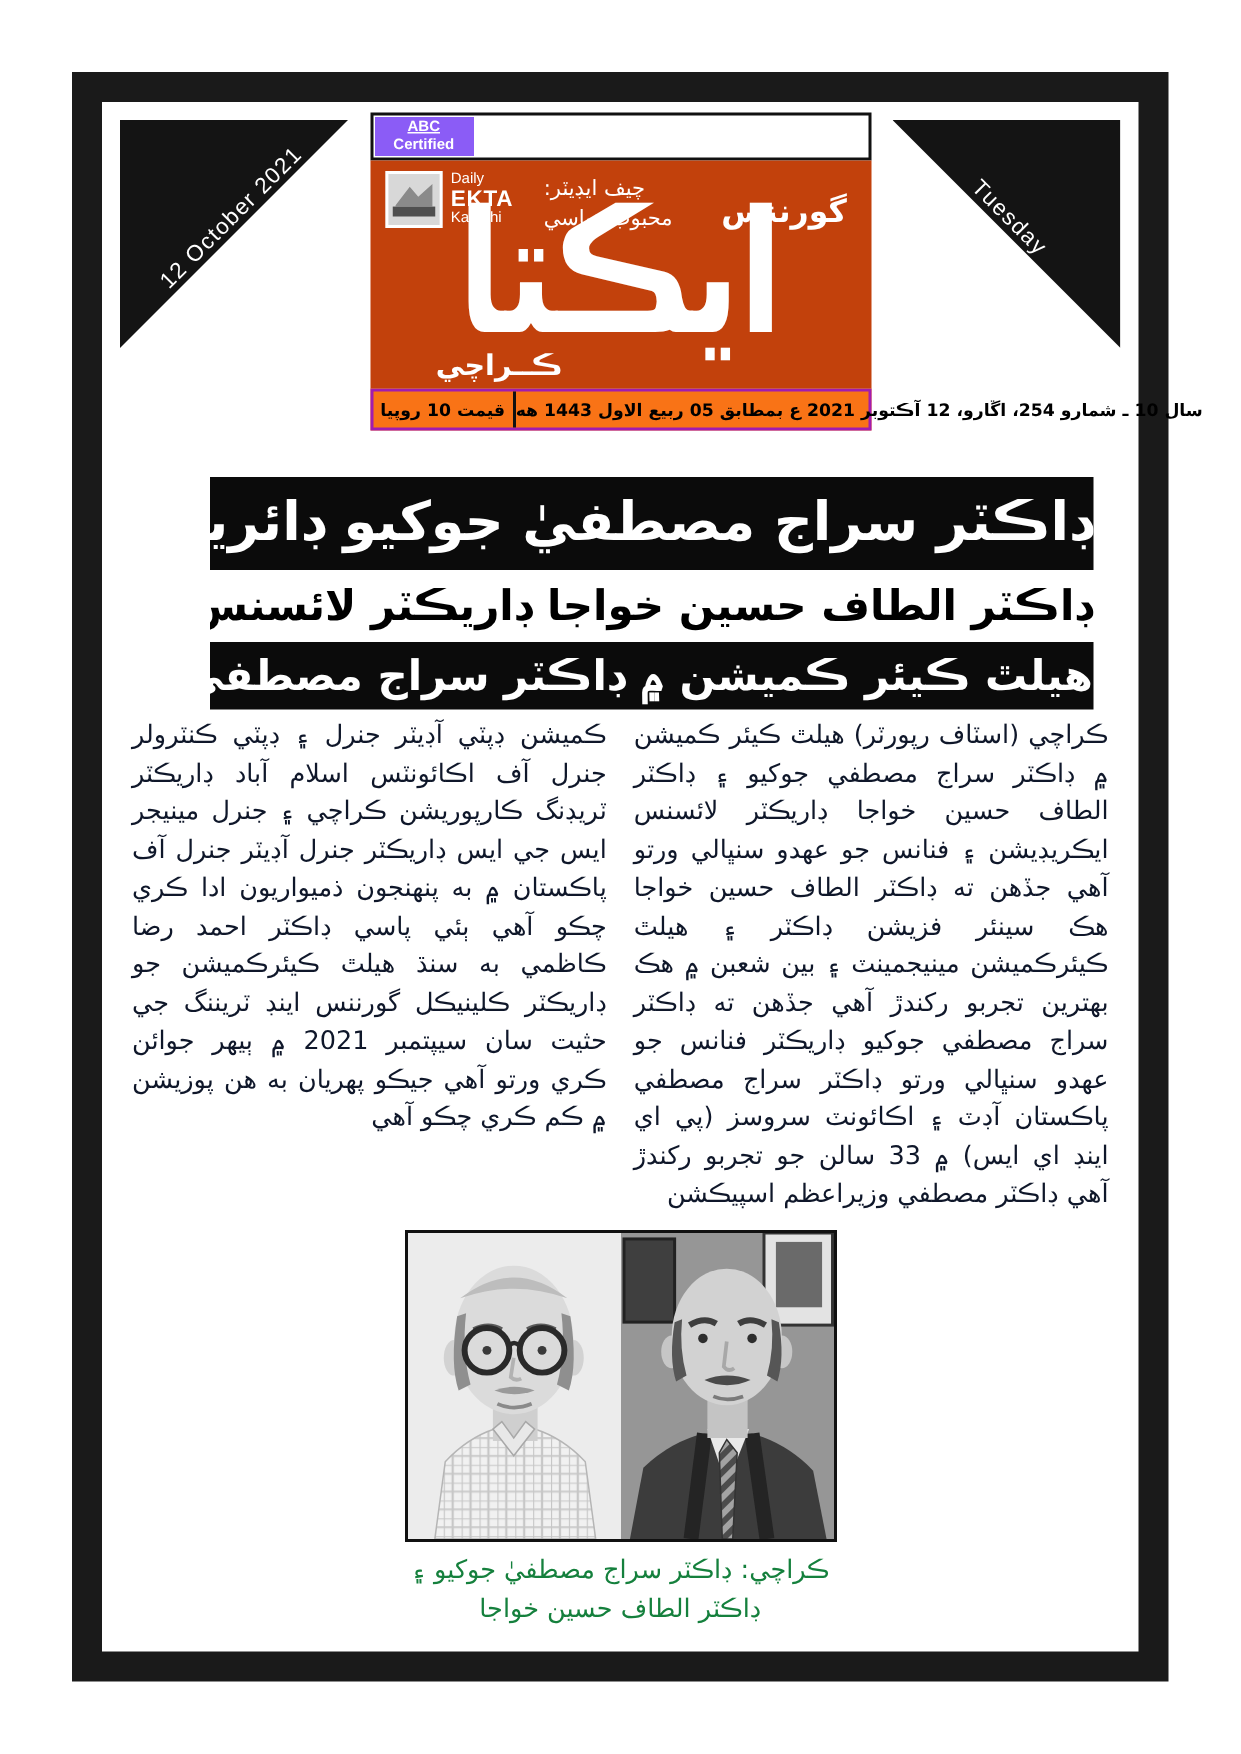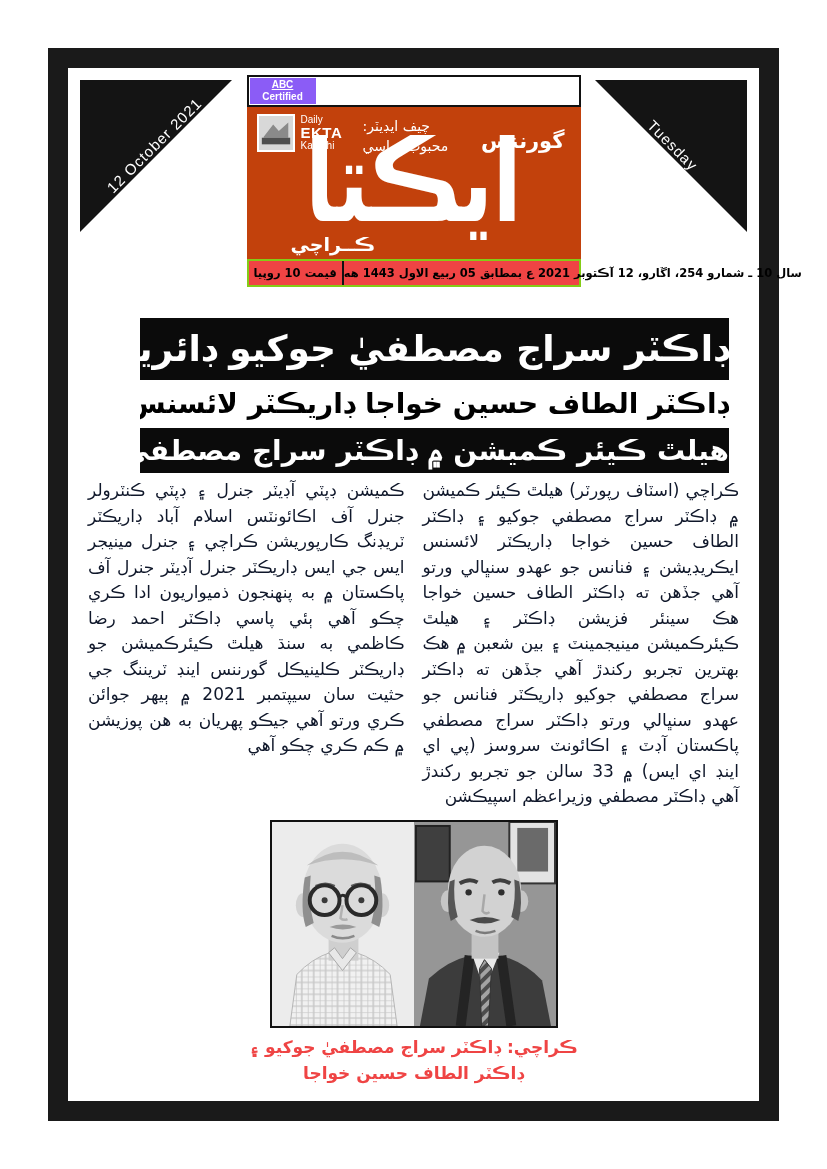--- a/index.html
+++ b/index.html
@@ -38,21 +38,21 @@
   .logo-text .lt1, .logo-text .lt3 { font-size:10px; }
   .logo-text .lt2 { font-size:15px; font-weight:bold; letter-spacing:.5px; }
   .editor { position:absolute; top:9px; left:116px; width:104px; text-align:left;
             color:#fff; direction:rtl; font-size:14px; line-height:1.45; }
   .daily-label { position:absolute; top:22px; right:16px; color:#fff; font-weight:bold; font-size:21px; direction:rtl; }
   .mast-title { position:absolute; bottom:20px; left:50%;
                 transform:translateX(-50%) scaleY(1.35); transform-origin:center bottom;
                 color:#fff; font-weight:bold; font-size:84px; line-height:1; white-space:nowrap; direction:rtl; }
   .city-label { position:absolute; bottom:4px; left:44px; color:#fff; font-weight:bold; font-size:19px; direction:rtl; }
 
-  .issue-strip { border:2px solid #84cc16; background:#ef4444; height:28px; display:flex; align-items:stretch; }
+  .issue-strip { border:2px solid #a21caf; background:#f97316; height:28px; display:flex; align-items:stretch; }
   .price-box { border-right:2px solid #111; display:flex; align-items:center; padding:0 5px;
                font-weight:bold; font-size:11.5px; direction:rtl; white-space:nowrap; }
   .issue-info { flex:1; display:flex; align-items:center; justify-content:center;
                 font-weight:bold; font-size:11.5px; direction:rtl; white-space:nowrap; }
 
   
   .headlines { position:absolute; top:250px; left:72px; right:30px; }
   .h-bar { background:#0b0b0b; color:#fff; }
   .headline { text-align:center; direction:rtl; font-weight:bold; white-space:nowrap; overflow:hidden; }
   .h1 { font-size:36px; line-height:62px; height:62px; }
@@ -61,21 +61,21 @@
 
   
   .article { position:absolute; top:410px; left:20px; right:20px; display:flex; direction:rtl; gap:18px; }
   .col { flex:1; direction:rtl; text-align:justify; font-size:17px; line-height:25.5px; color:#0f172a; }
 
   
   .photo { position:absolute; top:752px; left:50%; transform:translateX(-50%);
            width:288px; height:208px; border:2px solid #111; display:flex; background:#fff; }
   .photo svg { width:142px; height:204px; display:block; }
   .caption { position:absolute; top:966px; left:0; right:0; text-align:center; direction:rtl;
-             font-weight:bold; font-size:17px; line-height:26px; color:#ef4444; }
+             font-weight:normal; font-size:17px; line-height:26px; color:#15803d; }
 </style>
 </head>
 <body>
 
 <div class="stage">
   <div class="outer-frame"></div>
   <div class="page">
 
     <div class="corner corner-left">
       <span class="corner-text">12 October 2021</span>

